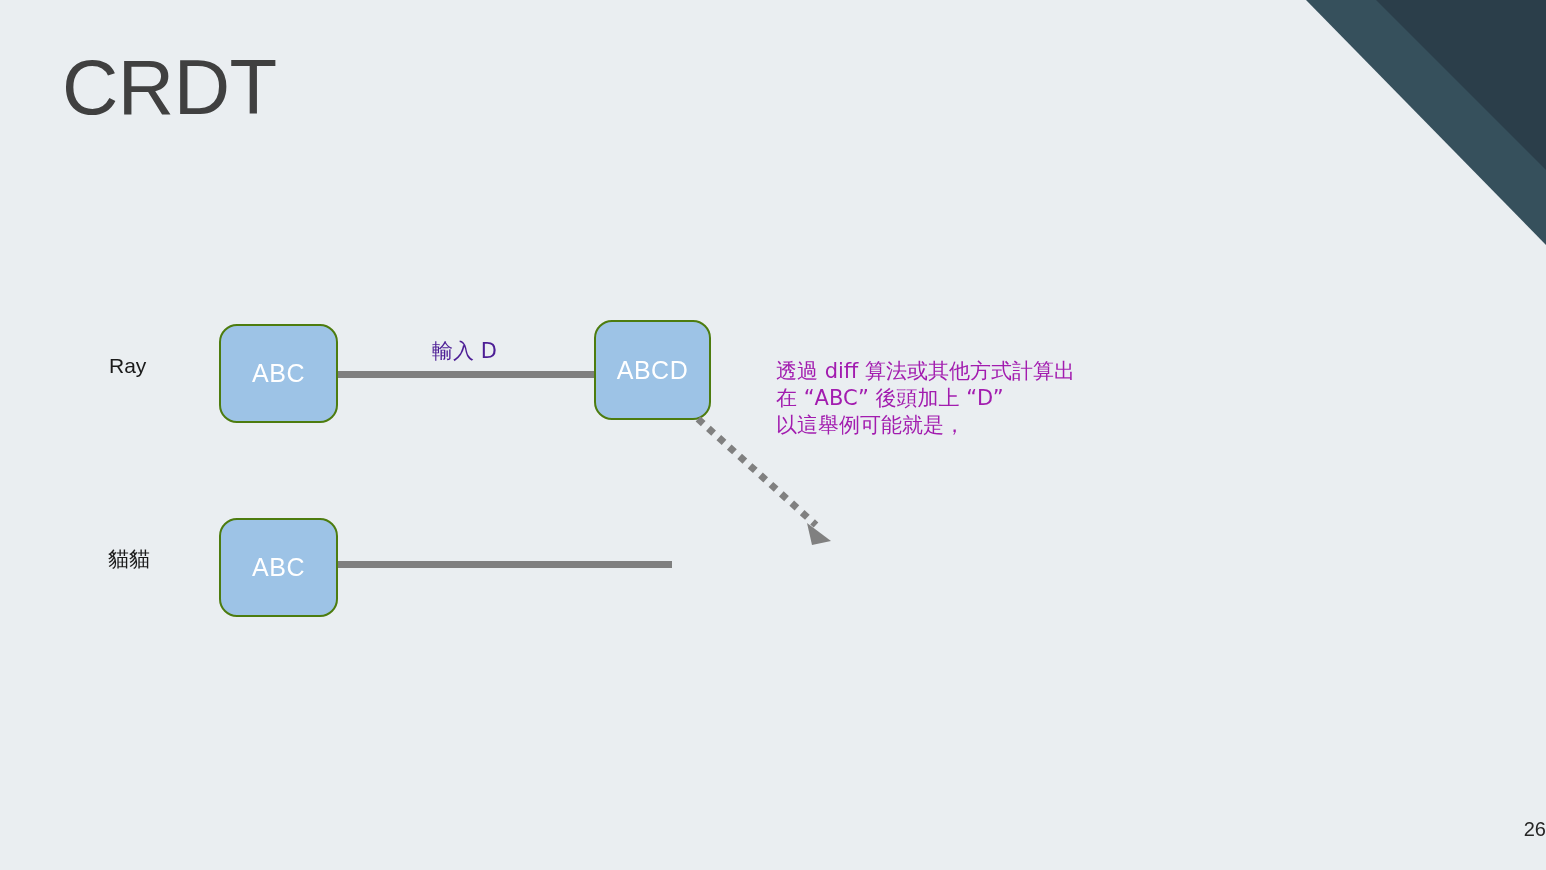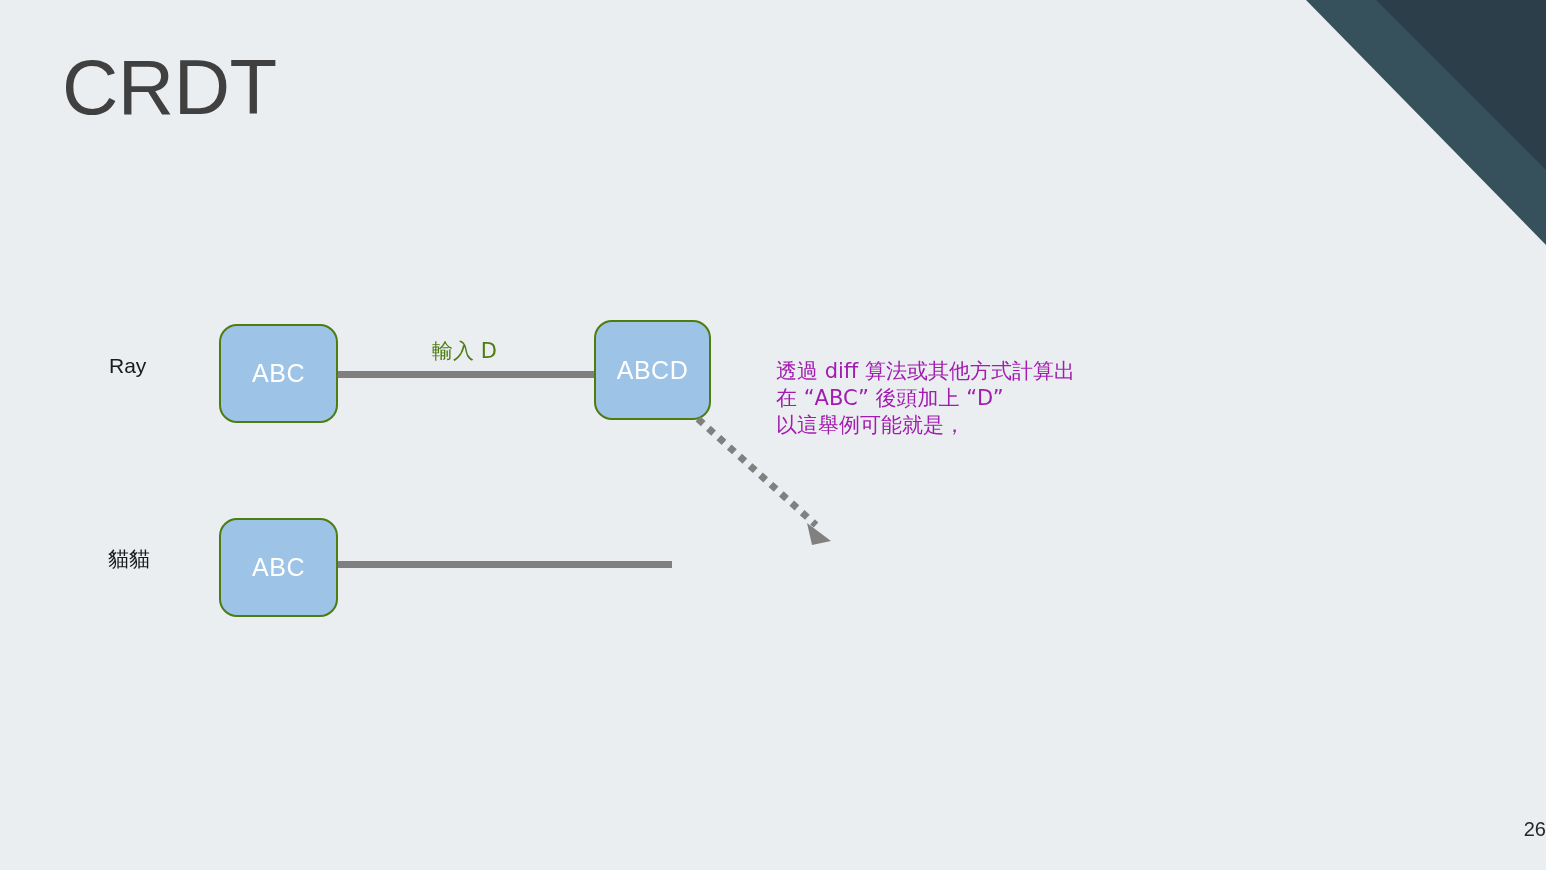--- a/index.html
+++ b/index.html
@@ -82,21 +82,21 @@
     align-items: center;
     justify-content: center;
     color: #FFFFFF;
     font-size: 25px;
     letter-spacing: 0.5px;
   }
 
   .edge-label {
     position: absolute;
     font-size: 21px;
-    color: #4d7c0f;
+    color: #4c1d95;
     font-family: "DejaVu Sans", "Liberation Sans", sans-serif;
     white-space: nowrap;
   }
 
   .arrow-layer {
     position: absolute;
     left: 0;
     top: 0;
     width: 1546px;
     height: 870px;

